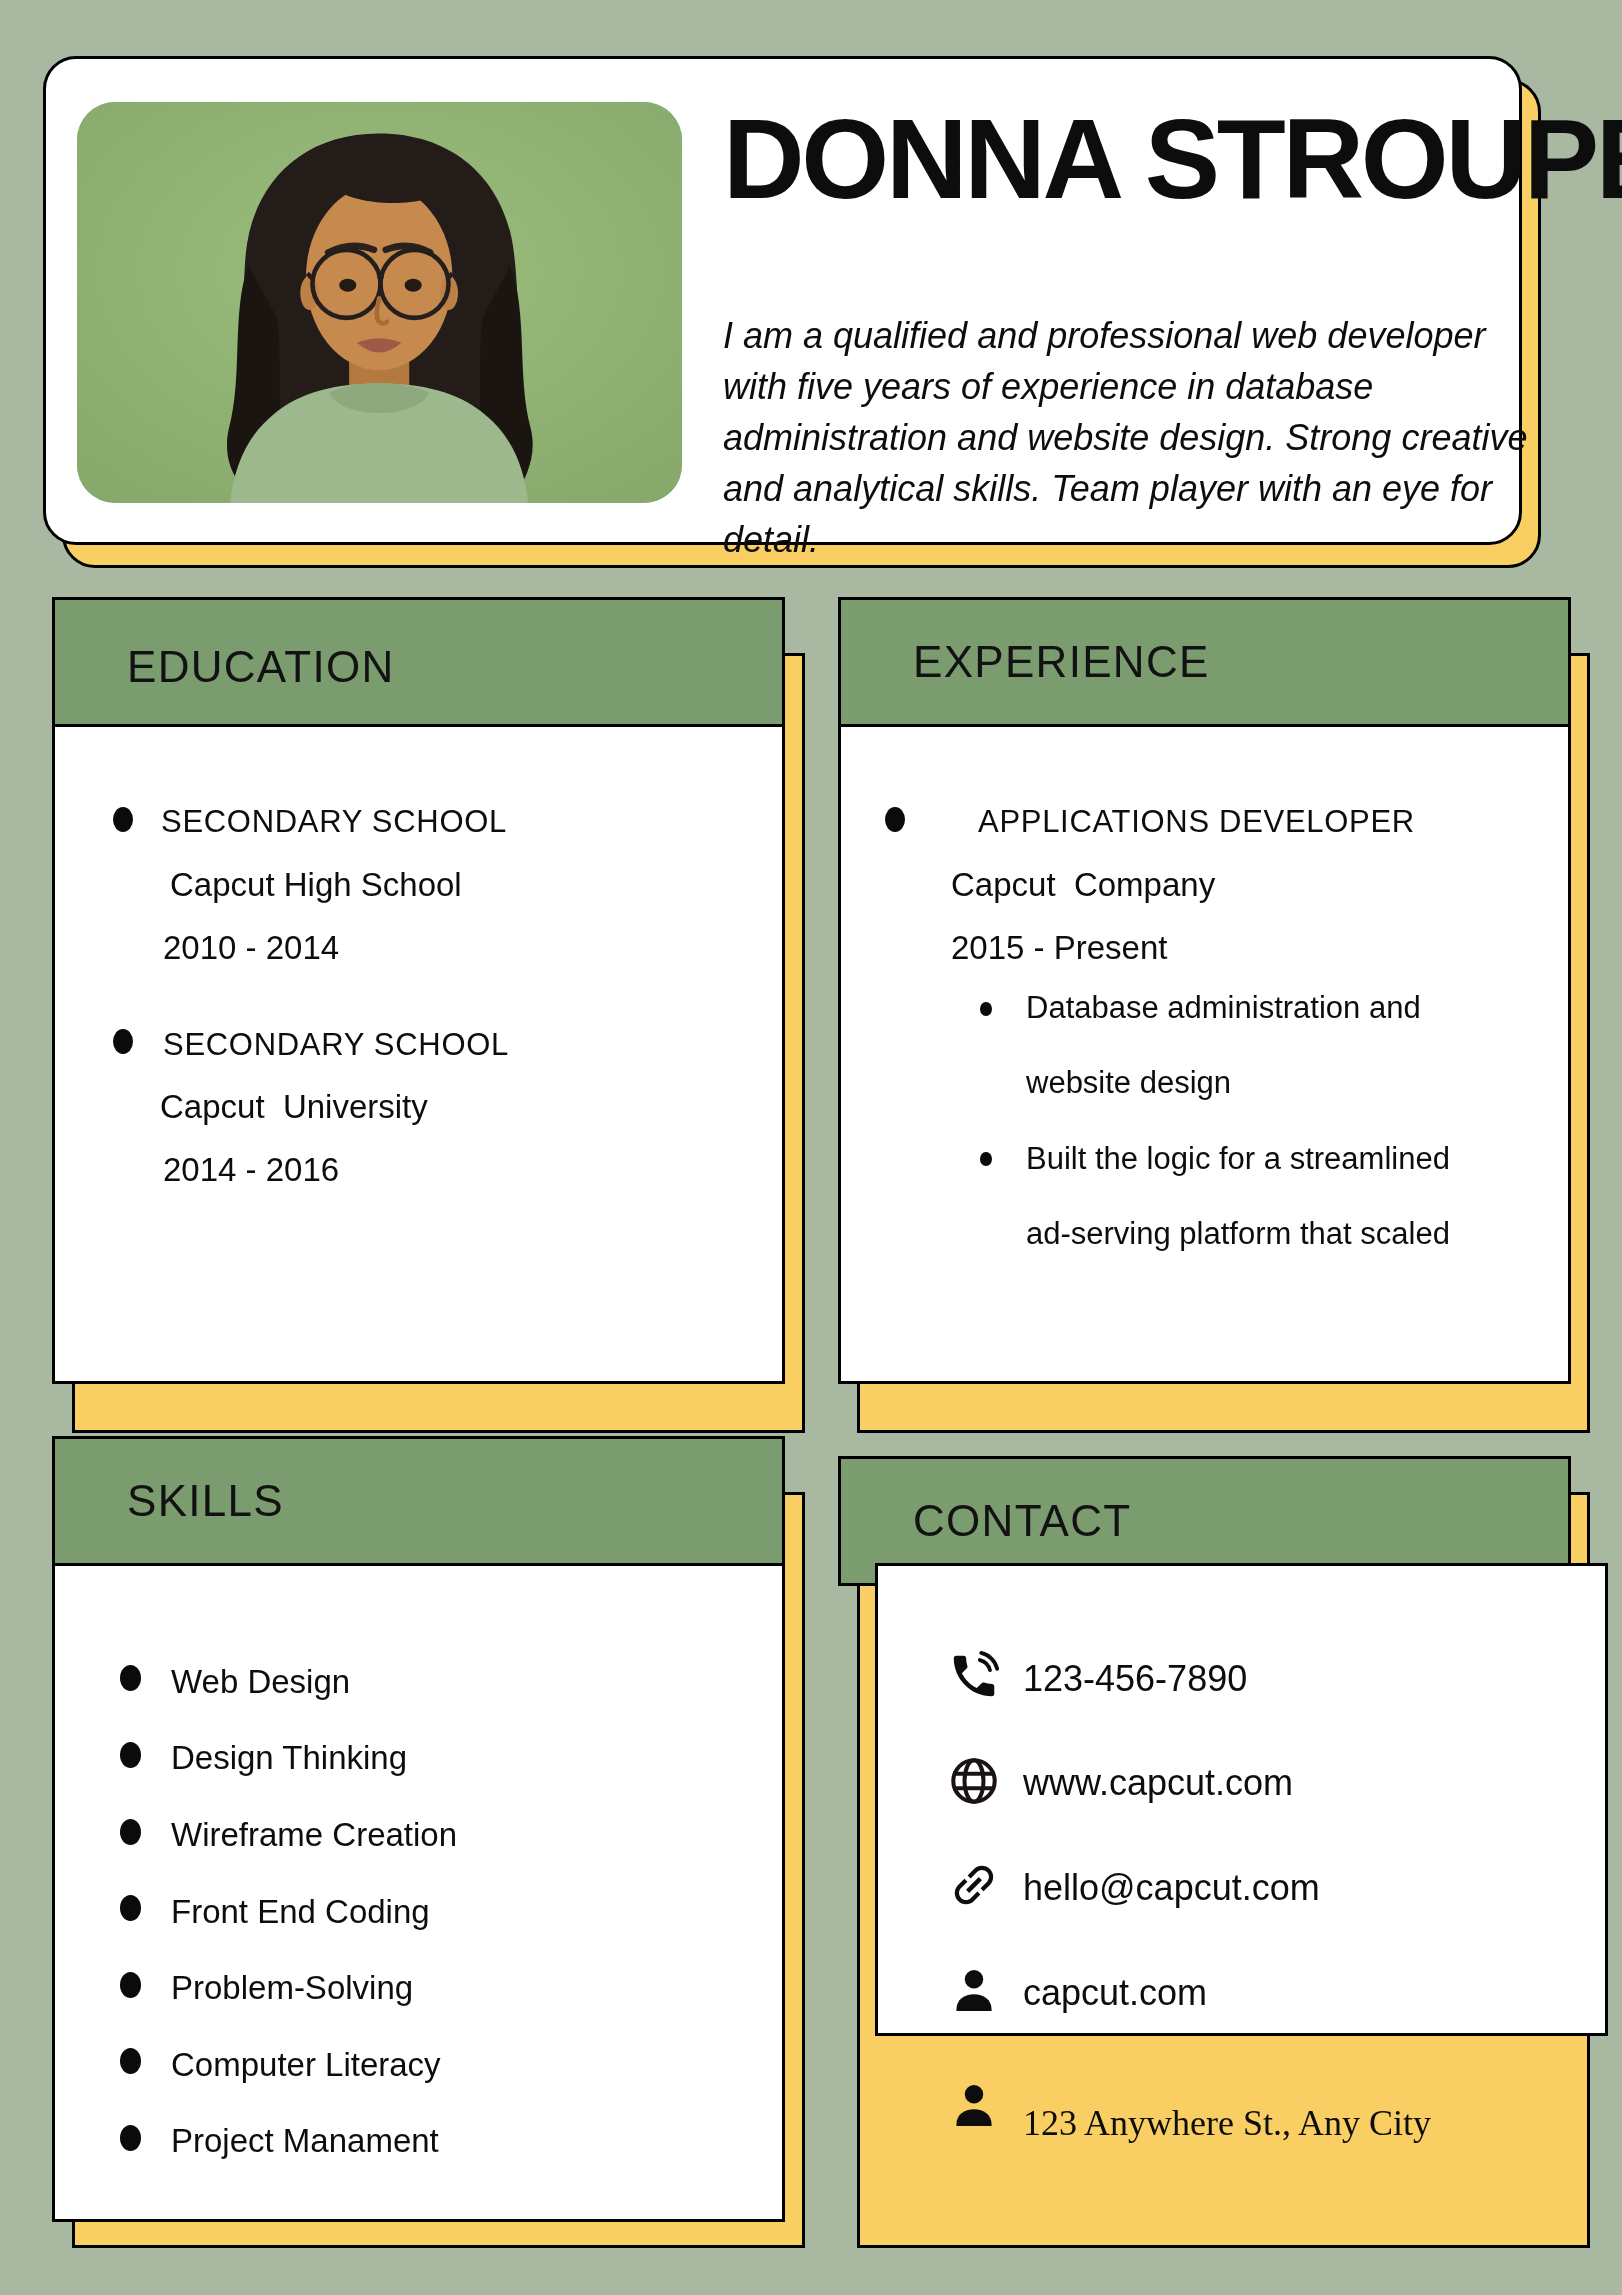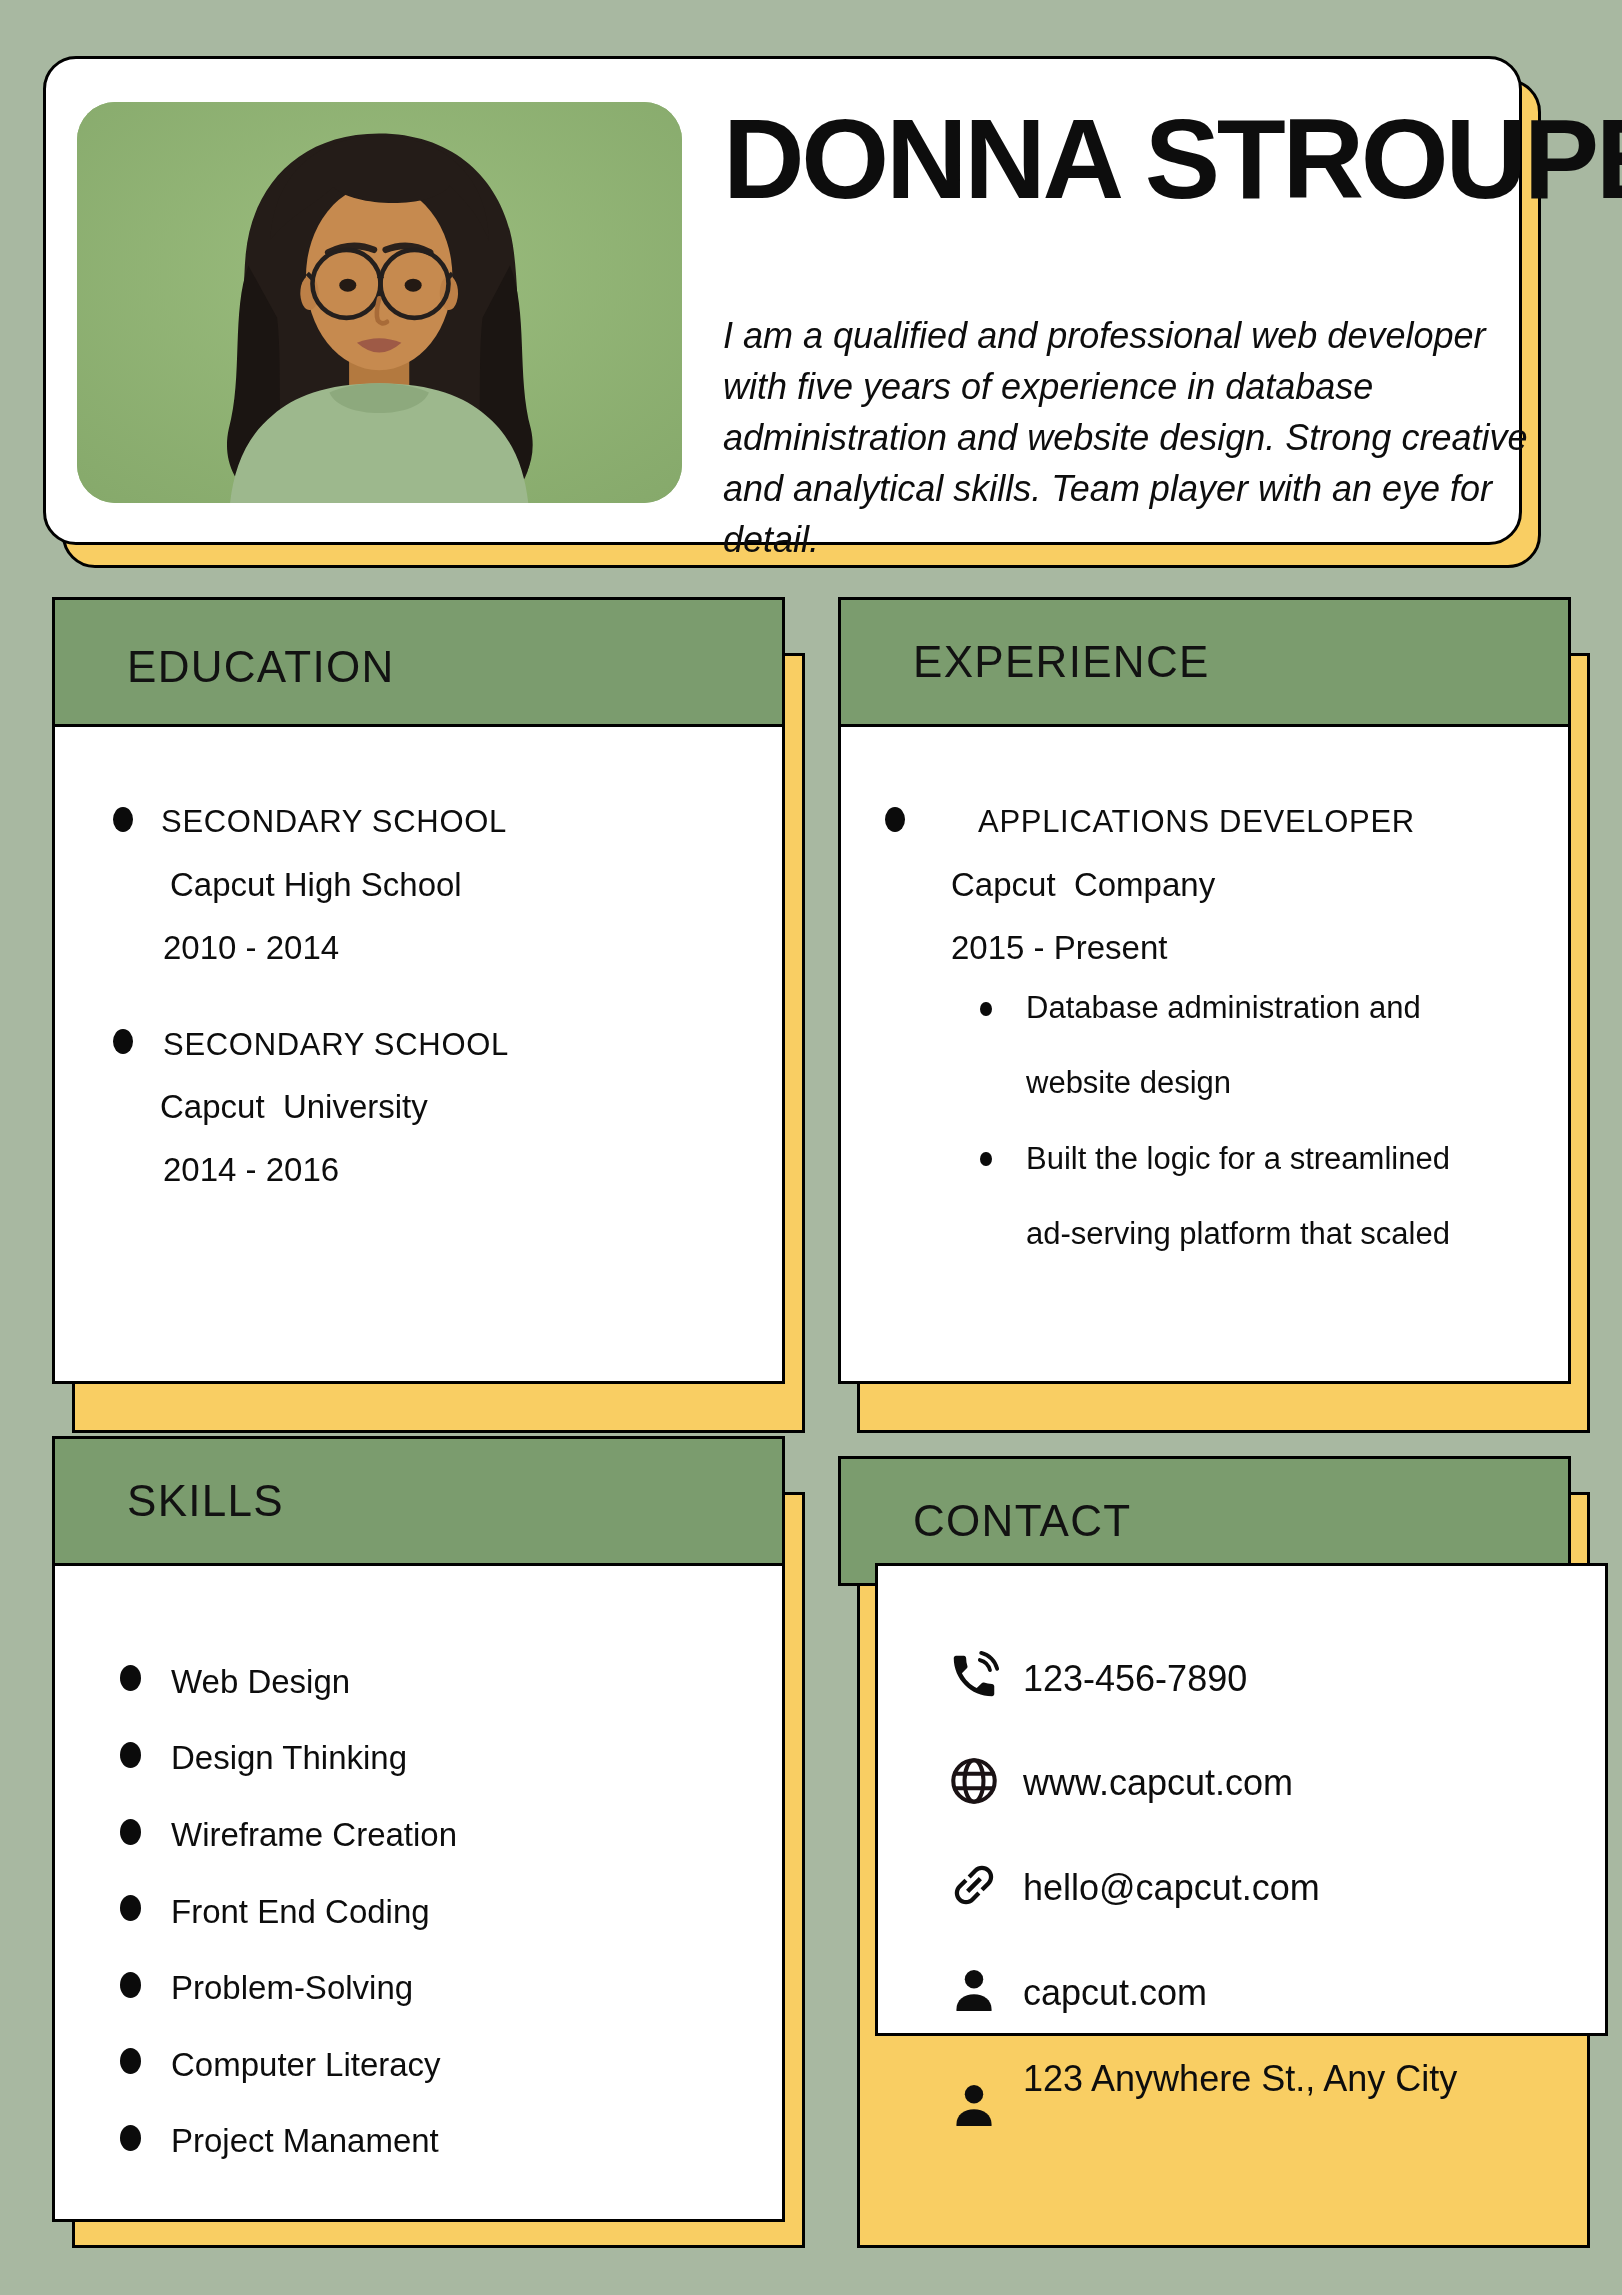--- a/index.html
+++ b/index.html
@@ -205,17 +205,17 @@
       </svg>
     </div>
     <div class="abs contact-line" style="left:145px;top:406px;">capcut.com</div>
 
     <div class="abs contact-icon" style="left:69px;top:512px;">
       <svg width="54" height="54" viewBox="0 0 24 24">
         <circle cx="12" cy="7.2" r="4.1" fill="#0d0d0d"></circle>
         <path d="M4.2 20.5c0-4.1 3.5-6.6 7.8-6.6s7.8 2.5 7.8 6.6v.8H4.2z" fill="#0d0d0d"></path>
       </svg>
     </div>
-    <div class="abs contact-line" style="left:145px;top:492px;">123 Anywhere St., Any City</div>
+    <div class="abs contact-line" style="left:145px;top:536px;font-family:Liberation Serif, serif;">123 Anywhere St., Any City</div>
   </div>
 
 </div>
 
 
 </body></html>

